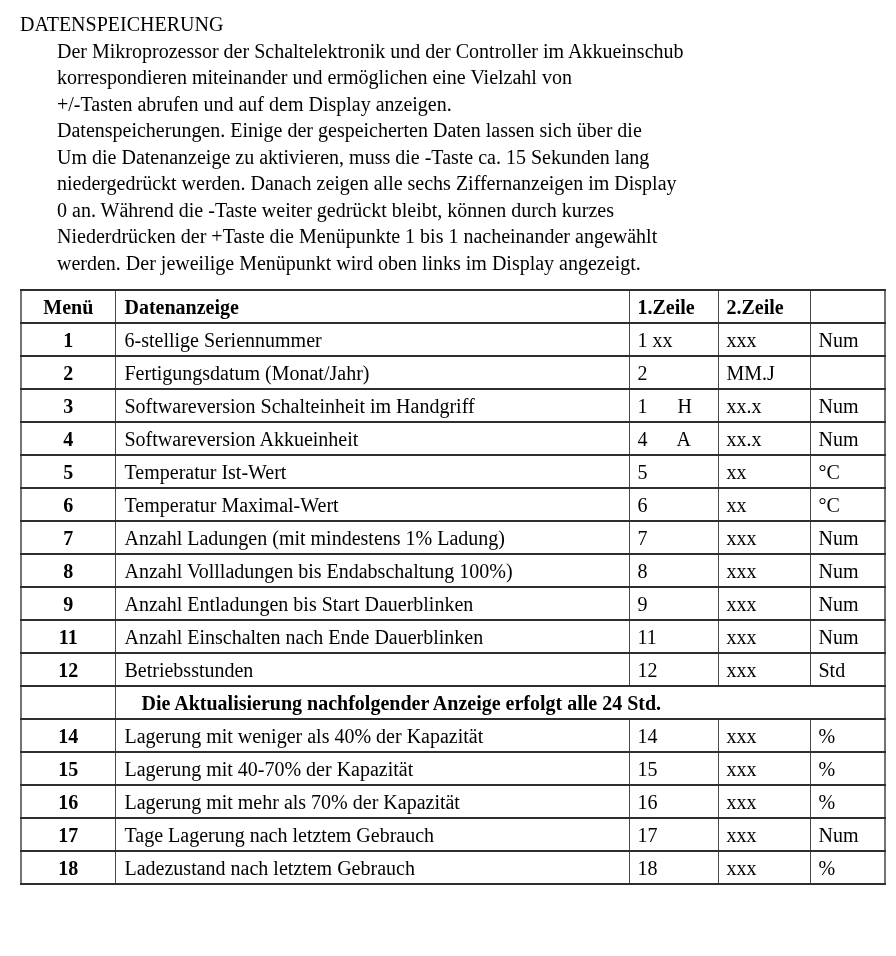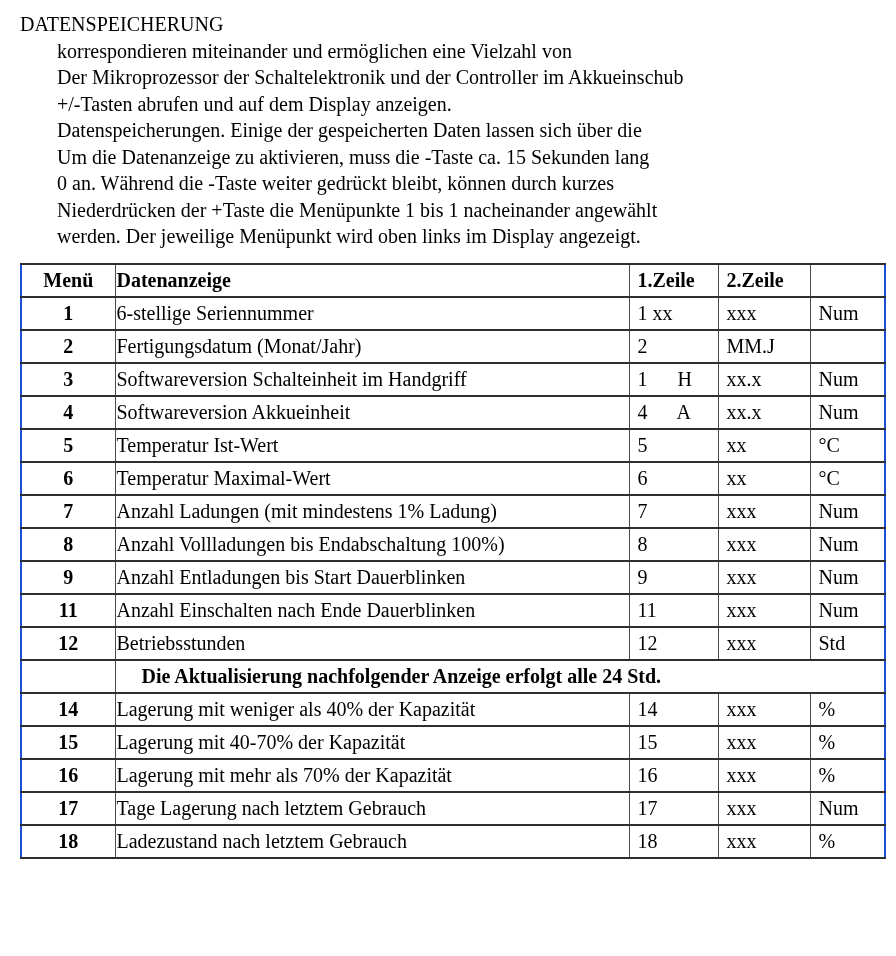--- a/index.html
+++ b/index.html
@@ -28,21 +28,21 @@
   }
   .intro-line {
     line-height: 26.5px;
     white-space: pre;
   }
   table.data-table {
     border-collapse: collapse;
     table-layout: fixed;
     width: 864px;
     margin-top: 13px;
-    border: 2px solid #1d4ed8;
+    border: 2px solid #737373;
   }
   col.w-menu { width: 94px; }
   col.w-desc { width: 514px; }
   col.w-l1   { width: 89px; }
   col.w-l2   { width: 92px; }
   col.w-unit { width: 75px; }
   th, td {
     border-left: 1.5px solid #4a4a4a;
     border-right: 1.5px solid #4a4a4a;
     border-top: 2px solid #2e2e2e;
@@ -57,45 +57,46 @@
   }
   th {
     font-weight: bold;
     text-align: left;
   }
   .c-menu {
     text-align: center;
     font-weight: bold;
     padding: 0 4px;
   }
-  .c-desc { padding-left: 1px; }
+  .c-desc { padding-left: 9px; }
   .c-l1, .c-l2 { white-space: pre; }
   td.c-note {
     font-weight: bold;
     padding-left: 26px;
   }
 </style>
 </head>
 <body>
 
 <div class="page">
 
   <div class="heading">DATENSPEICHERUNG</div>
 
   <div class="intro">
+  <div class="intro-line">Der Mikroprozessor der Schaltelektronik und der Controller im Akkueinschub</div>
+
   <div class="intro-line">korrespondieren miteinander und ermöglichen eine Vielzahl von</div>
 
-  <div class="intro-line">Der Mikroprozessor der Schaltelektronik und der Controller im Akkueinschub</div>
-
   <div class="intro-line">+/-Tasten abrufen und auf dem Display anzeigen.</div>
 
   <div class="intro-line">Datenspeicherungen. Einige der gespeicherten Daten lassen sich über die</div>
 
   <div class="intro-line">Um die Datenanzeige zu aktivieren, muss die -Taste ca. 15 Sekunden lang</div>
 
+  <div class="intro-line">niedergedrückt werden. Danach zeigen alle sechs Ziffernanzeigen im Display</div>
 
   <div class="intro-line">0 an. Während die -Taste weiter gedrückt bleibt, können durch kurzes</div>
 
   <div class="intro-line">Niederdrücken der +Taste die Menüpunkte 1 bis 1 nacheinander angewählt</div>
 
   <div class="intro-line">werden. Der jeweilige Menüpunkt wird oben links im Display angezeigt.</div>
 </div>
 
   <table class="data-table">
     <colgroup>

